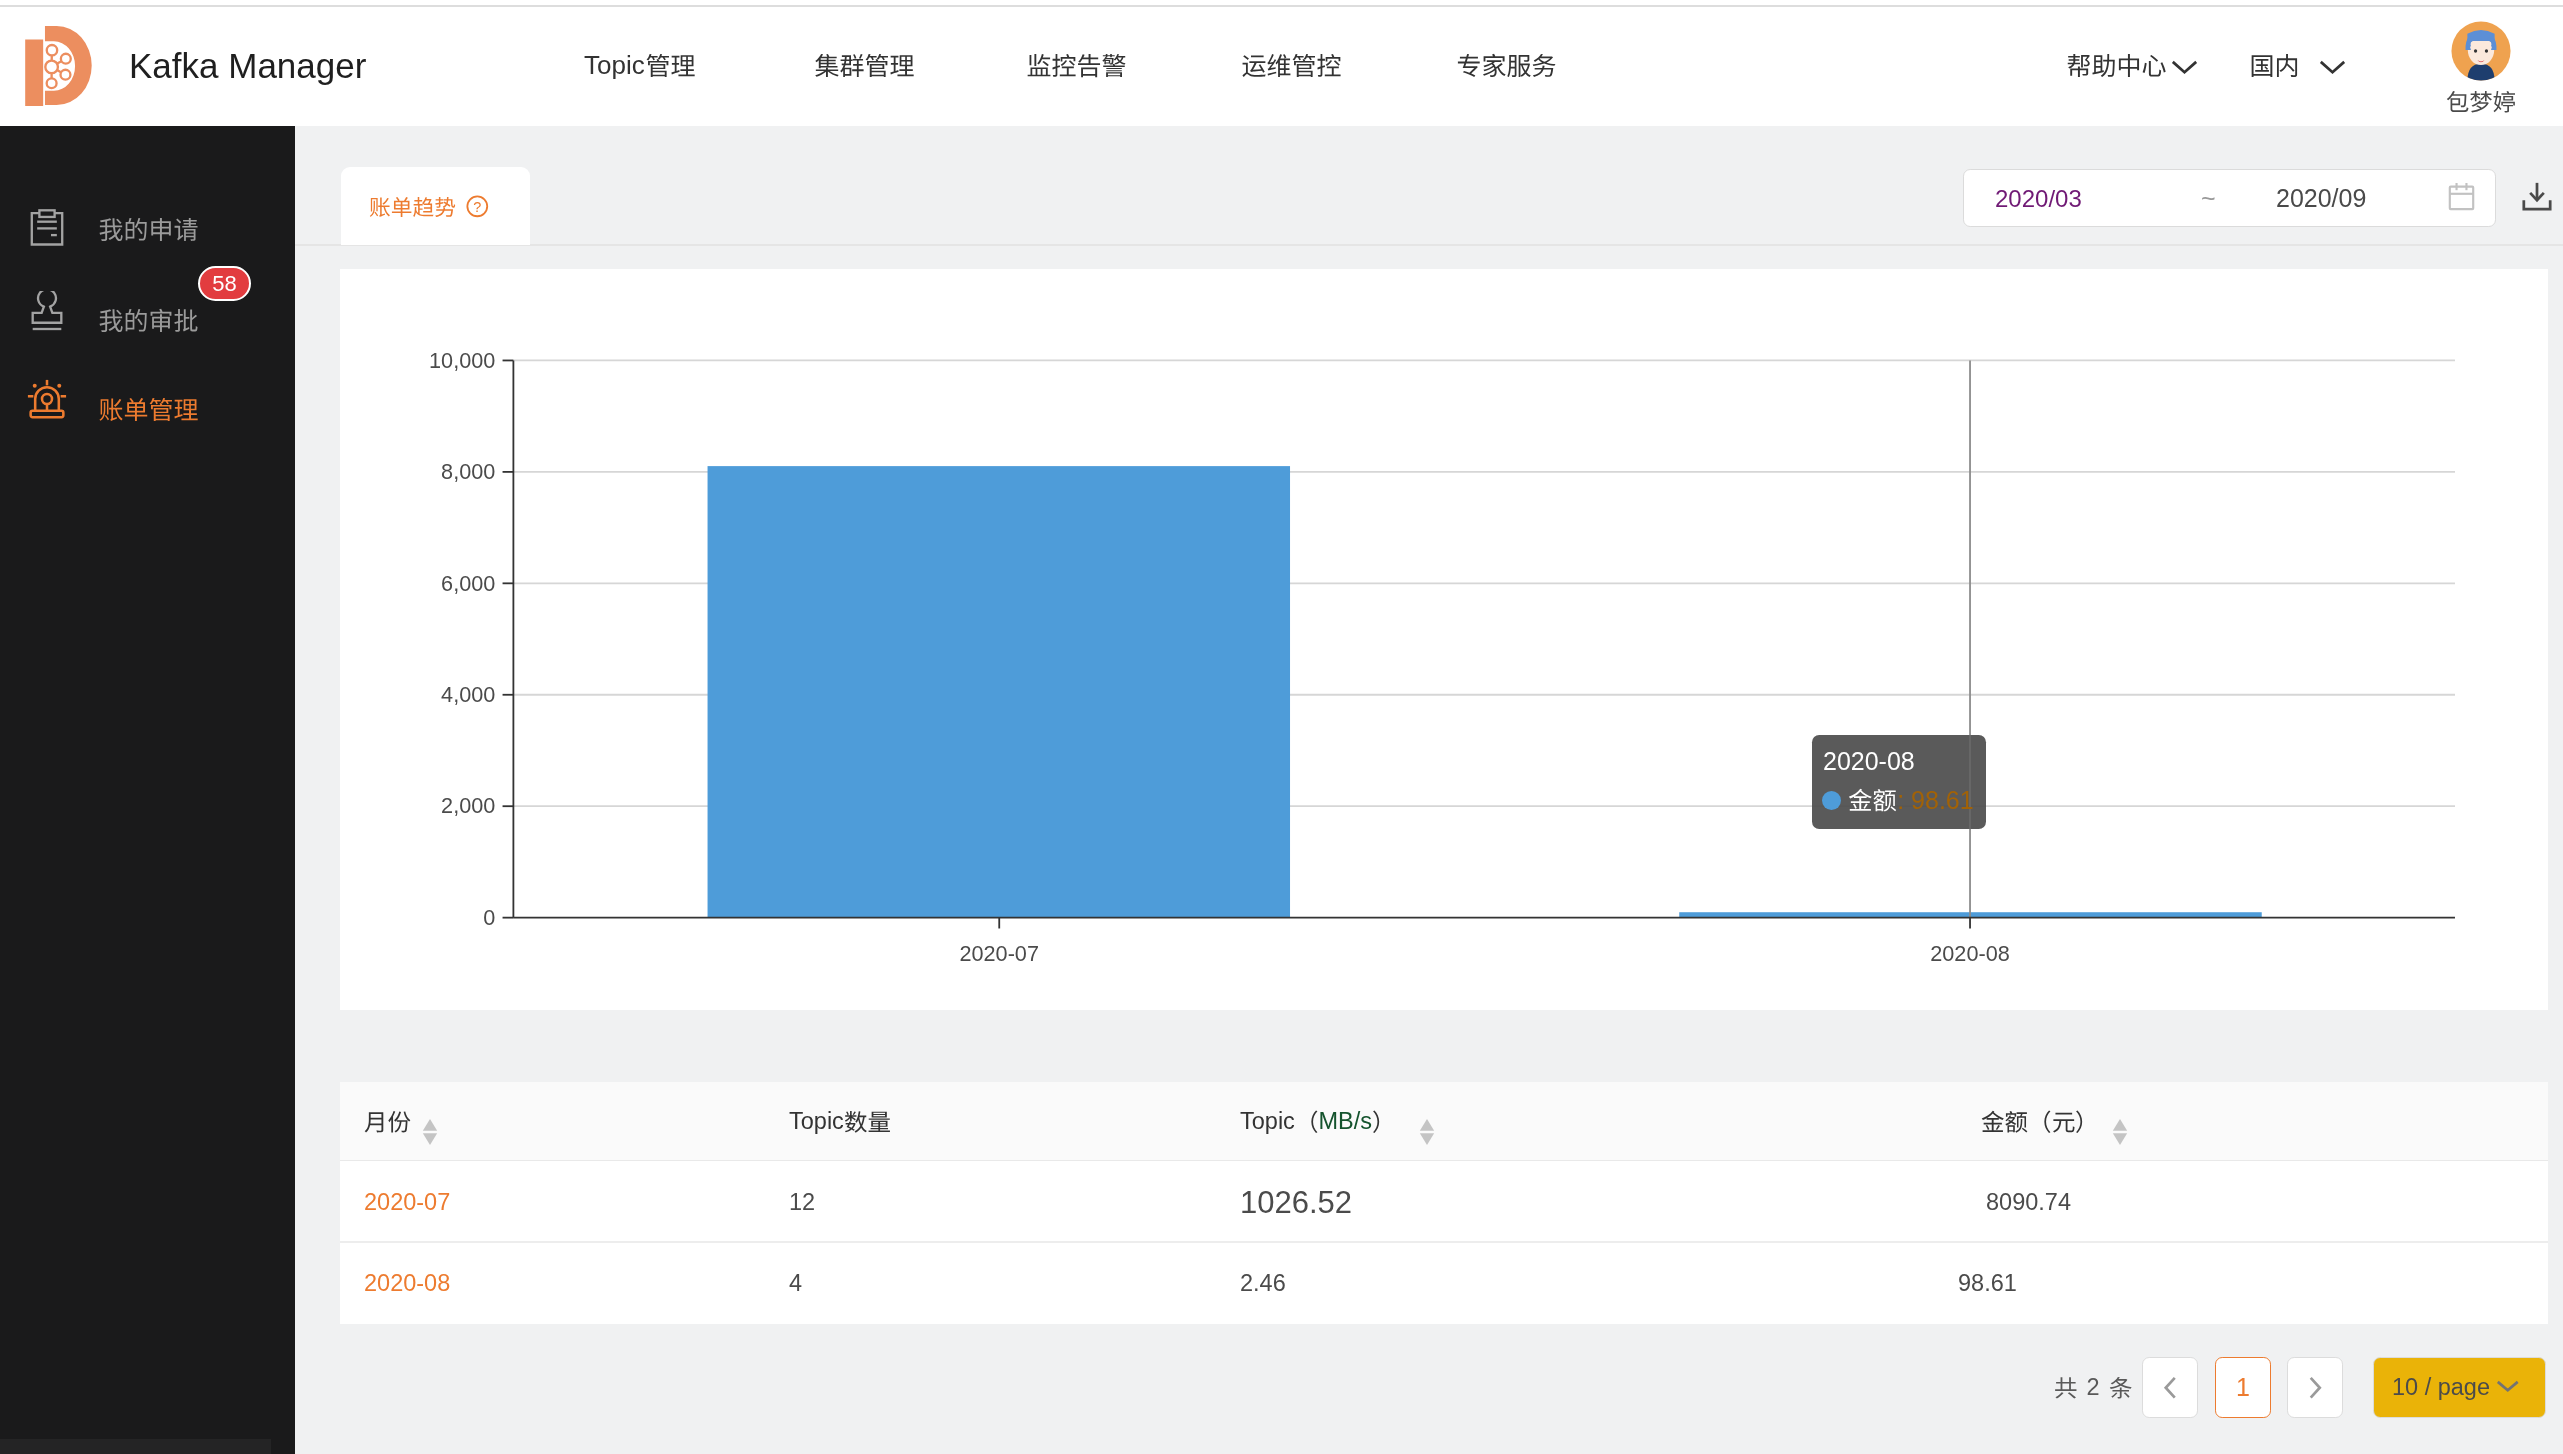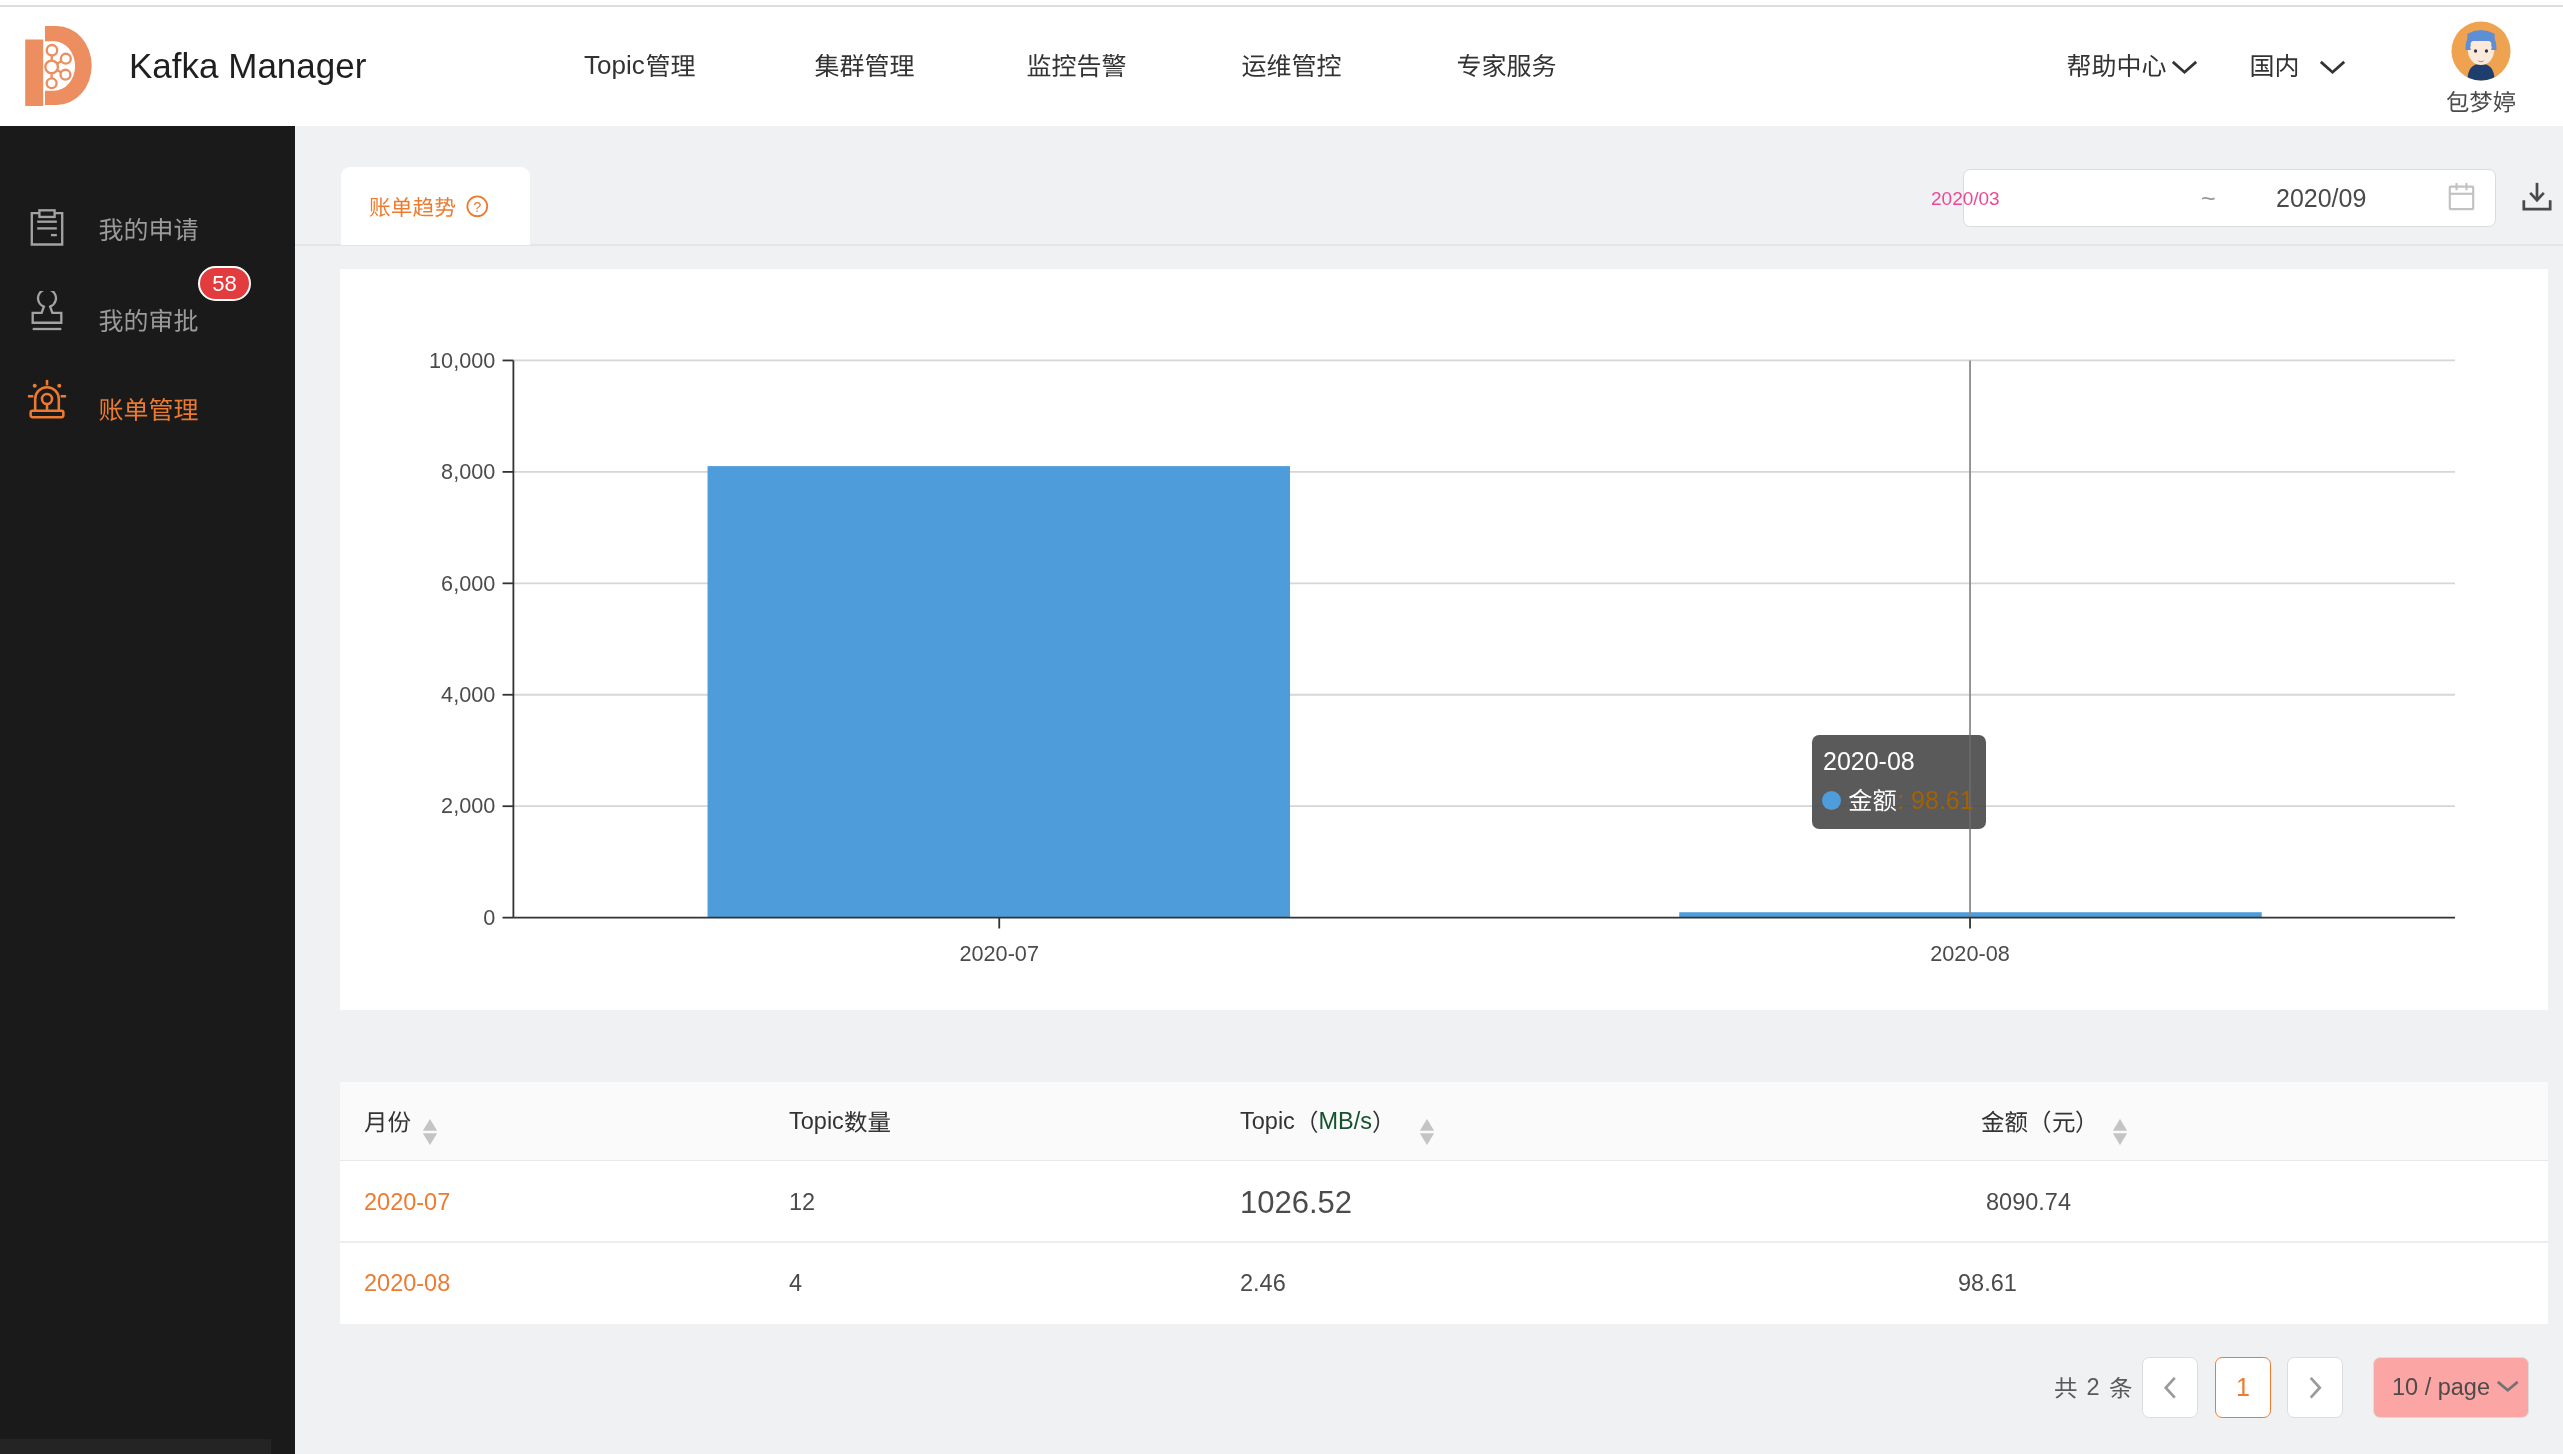--- a/index.html
+++ b/index.html
@@ -172,21 +172,21 @@
         <use href="#u5355" x="1000"></use>
         <use href="#u8d8b" x="2000"></use>
         <use href="#u52bf" x="3000"></use>
       </svg>
     </div>
 <svg class="abs" style="left:466px;top:195px" width="22.6" height="22.6" viewBox="0 0 25 25">
 <circle cx="12.5" cy="12.5" r="11" fill="none" stroke="#ED7B2F" stroke-width="2"></circle>
 <text x="12.5" y="18.5" font-size="16" text-anchor="middle" fill="#ED7B2F" font-family="Liberation Sans">?</text>
 </svg>
 <div class="abs" style="left:1963px;top:169px;width:533px;height:58px;background:#fff;border:1.8px solid #DBDBDB;border-radius:7.2px"></div>
-<div class="abs" style="left:1931px;top:185px;font-size:19px;line-height:27px;color:#ec4899">2020/03</div>
+<div class="abs" style="left:1995px;top:185px;font-size:24px;line-height:27px;color:#701a75">2020/03</div>
 <div class="abs" style="left:2201px;top:185px;font-size:25px;line-height:27px;color:#999">~</div>
 <div class="abs" style="left:2276px;top:185px;font-size:25px;line-height:27px;color:#4A4A4A">2020/09</div>
 <svg class="abs" style="left:2448px;top:182px" width="27" height="29" viewBox="0 0 30 32">
 <g fill="none" stroke="#C2C2C2" stroke-width="2.4">
 <rect x="2" y="5" width="26" height="25" rx="1"></rect>
 <line x1="2" y1="13" x2="28" y2="13"></line>
 <line x1="9.5" y1="1" x2="9.5" y2="9"></line>
 <line x1="20.5" y1="1" x2="20.5" y2="9"></line>
 </g>
     </svg>
@@ -313,21 +313,21 @@
       </svg>
     </div>
 <div class="abs row" style="left:2215px;top:1357px;width:56px;height:61px;background:#fff;border:1.8px solid #ED7B2F;border-radius:7.2px;justify-content:center">
       <span style="font-size:25px;color:#ED7B2F">1</span>
     </div>
 <div class="abs row" style="left:2287px;top:1357px;width:56px;height:61px;background:#fff;border:1.8px solid #DCDCDC;border-radius:7.2px;justify-content:center">
       <svg width="14.5" height="23.5" viewBox="0 0 16 26">
         <polyline points="3,2 13,13 3,24" fill="none" stroke="#9A9A9A" stroke-width="3"></polyline>
       </svg>
     </div>
-<div class="abs row" style="left:2373px;top:1357px;width:156px;height:61px;background:#fca5a5;border:1.8px solid #DCDCDC;border-radius:7.2px">
+<div class="abs row" style="left:2373px;top:1357px;width:173px;height:61px;background:#eab308;border:1.8px solid #DCDCDC;border-radius:7.2px">
       <span style="font-size:23.5px;color:#4B4B4B;margin-left:18px">10 / page</span>
     </div>
 <svg class="abs" style="left:2496px;top:1380px" width="23.5" height="13" viewBox="0 0 26 14.3">
       <polyline points="2,2 13,11.3 24,2" fill="none" stroke="#737373" stroke-width="3"></polyline>
     </svg>
 </div>
 <svg width="0" height="0" style="position:absolute">
     <defs>
       <path id="u4e13" d="M425 38 393 152H137V223H372L335 342H56V415H311C288 483 266 546 246 597H712C655 655 582 727 515 789C442 762 366 737 300 719L257 774C411 820 609 901 708 961L753 897C711 872 654 845 590 819C682 730 784 631 856 556L799 522L786 527H350L388 415H929V342H412L450 223H857V152H471L502 48Z"></path>
       <path id="u4e2d" d="M458 40V219H96V694H171V632H458V959H537V632H825V689H902V219H537V40ZM171 558V292H458V558ZM825 558H537V292H825Z"></path>

